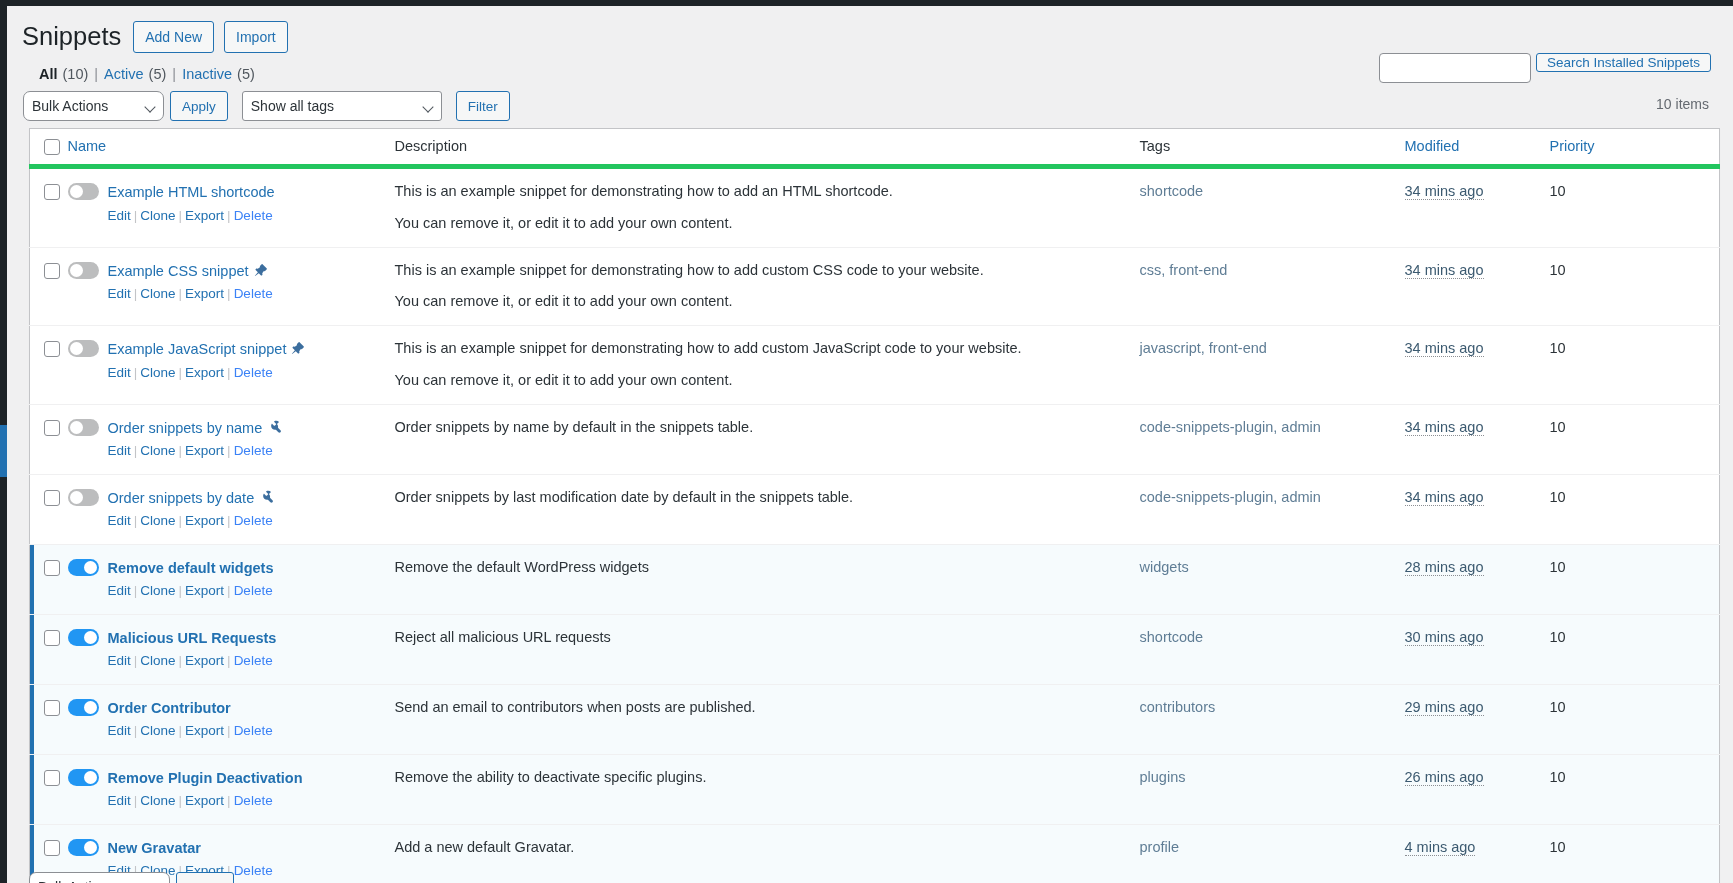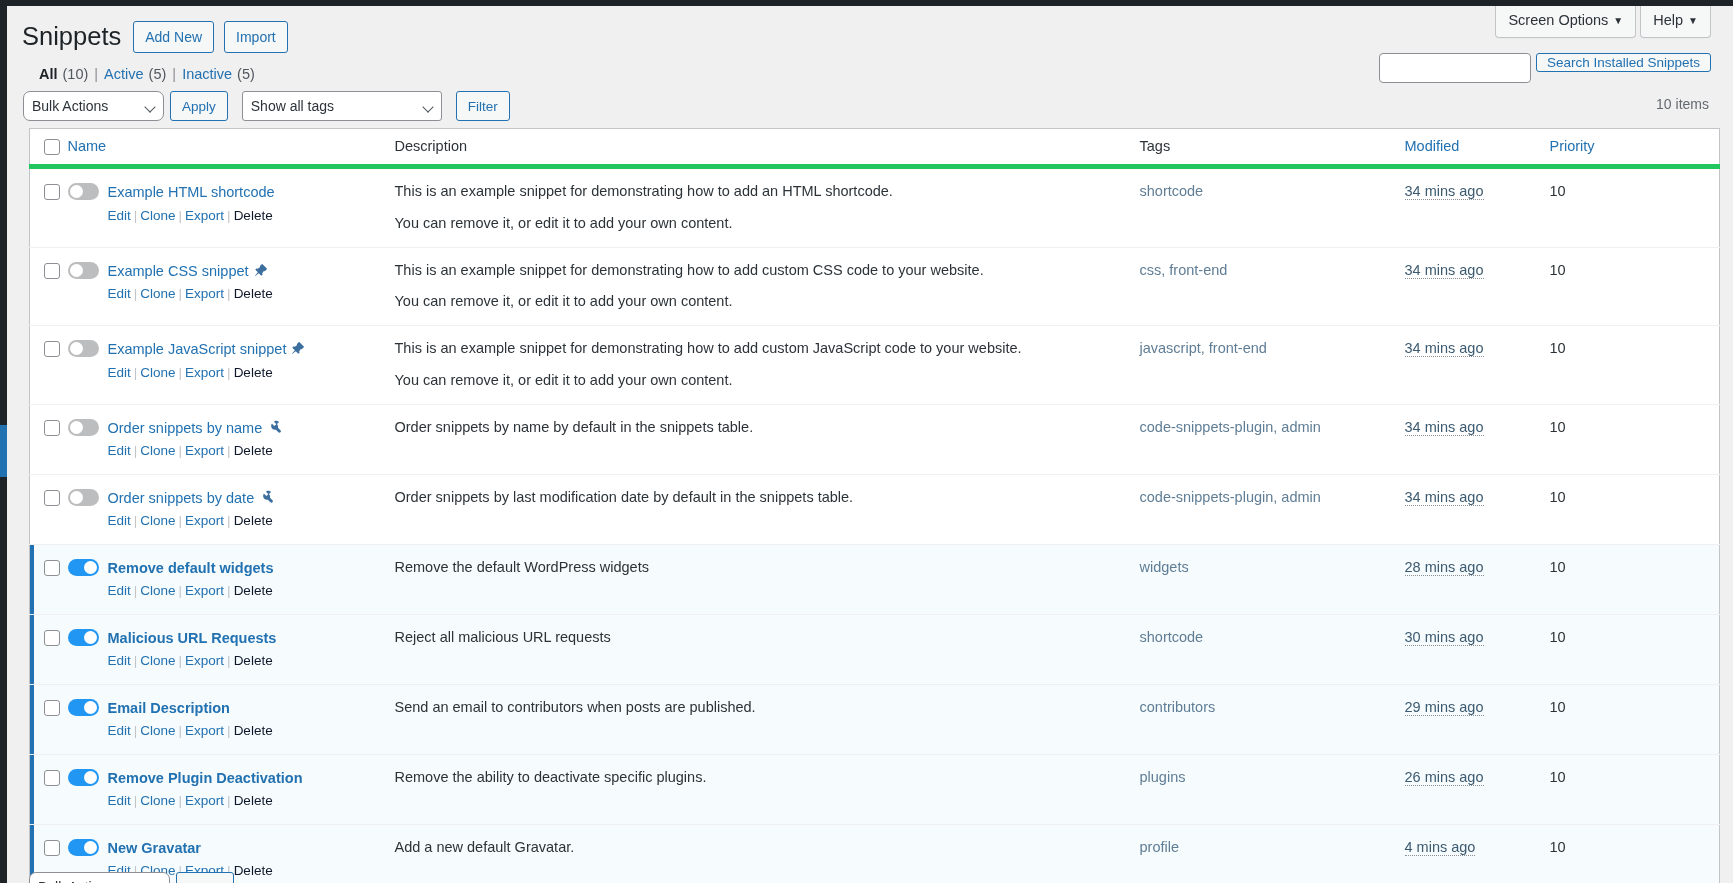--- a/index.html
+++ b/index.html
@@ -258,21 +258,21 @@
   }
   .badge-icon svg { display: block; width: 15px; height: 15px; fill: #3c6e9e; }
 
   .row-actions {
     margin-top: 2px;
     font-size: 13.5px;
     color: #c3c4c7;
     white-space: nowrap;
   }
   .row-actions a { color: #2271b1; text-decoration: none; cursor: pointer; }
-  .row-actions a.delete { color: #0f172a; }
+  .row-actions a.delete { color: #3b82f6; }
   .row-actions .sep { padding: 0 3px; color: #c3c4c7; }
 
   
   .toggle {
     position: relative;
     display: inline-block;
     width: 31px; height: 17px;
     border-radius: 9px;
     background: #bcbdbe;
     flex: 0 0 auto;
@@ -320,28 +320,20 @@
 </head>
 <body>
 
 <div class="adminbar"></div>
 <div class="adminmenu">
   <div class="adminmenu-accent"></div>
 </div>
 
 <div class="wrap">
 
-  <div class="screen-meta-links">
-    <button class="screen-meta-toggle">
-      <span>Screen Options</span><span class="caret">▼</span>
-    </button>
-    <button class="screen-meta-toggle">
-      <span>Help</span><span class="caret">▼</span>
-    </button>
-  </div>
 
   <div class="page-head">
     <h1 class="page-title">Snippets</h1>
     <a class="page-title-action">Add New</a>
     <a class="page-title-action">Import</a>
   </div>
 
   <div class="subsubsub">
     <span class="current"><span>All</span></span>
     <span class="count" style="margin-left:5px;">(10)</span>
@@ -506,21 +498,21 @@
           </td>
           <td class="tags-cell"><a class="tag-link">shortcode</a></td>
           <td class="modified-cell"><span class="time-abbr">30 mins ago</span></td>
           <td class="priority-cell">10</td>
         </tr>
         <tr class="active">
           <td class="cb-cell"><input type="checkbox" class="wp-checkbox" style=""></td>
           <td class="name-cell">
             <div class="name-cell-inner">
               <span class="toggle on"></span>
-              <div class="name-block"><a class="snippet-name">Email Description</a><div class="row-actions"><a class="edit">Edit</a><span class="sep">|</span><a class="clone">Clone</a><span class="sep">|</span><a class="export">Export</a><span class="sep">|</span><a class="delete">Delete</a></div></div>
+              <div class="name-block"><a class="snippet-name">Order Contributor</a><div class="row-actions"><a class="edit">Edit</a><span class="sep">|</span><a class="clone">Clone</a><span class="sep">|</span><a class="export">Export</a><span class="sep">|</span><a class="delete">Delete</a></div></div>
             </div>
           </td>
           <td class="desc-cell">
             <p>Send an email to contributors when posts are published.</p>
           </td>
           <td class="tags-cell"><a class="tag-link">contributors</a></td>
           <td class="modified-cell"><span class="time-abbr">29 mins ago</span></td>
           <td class="priority-cell">10</td>
         </tr>
         <tr class="active">

